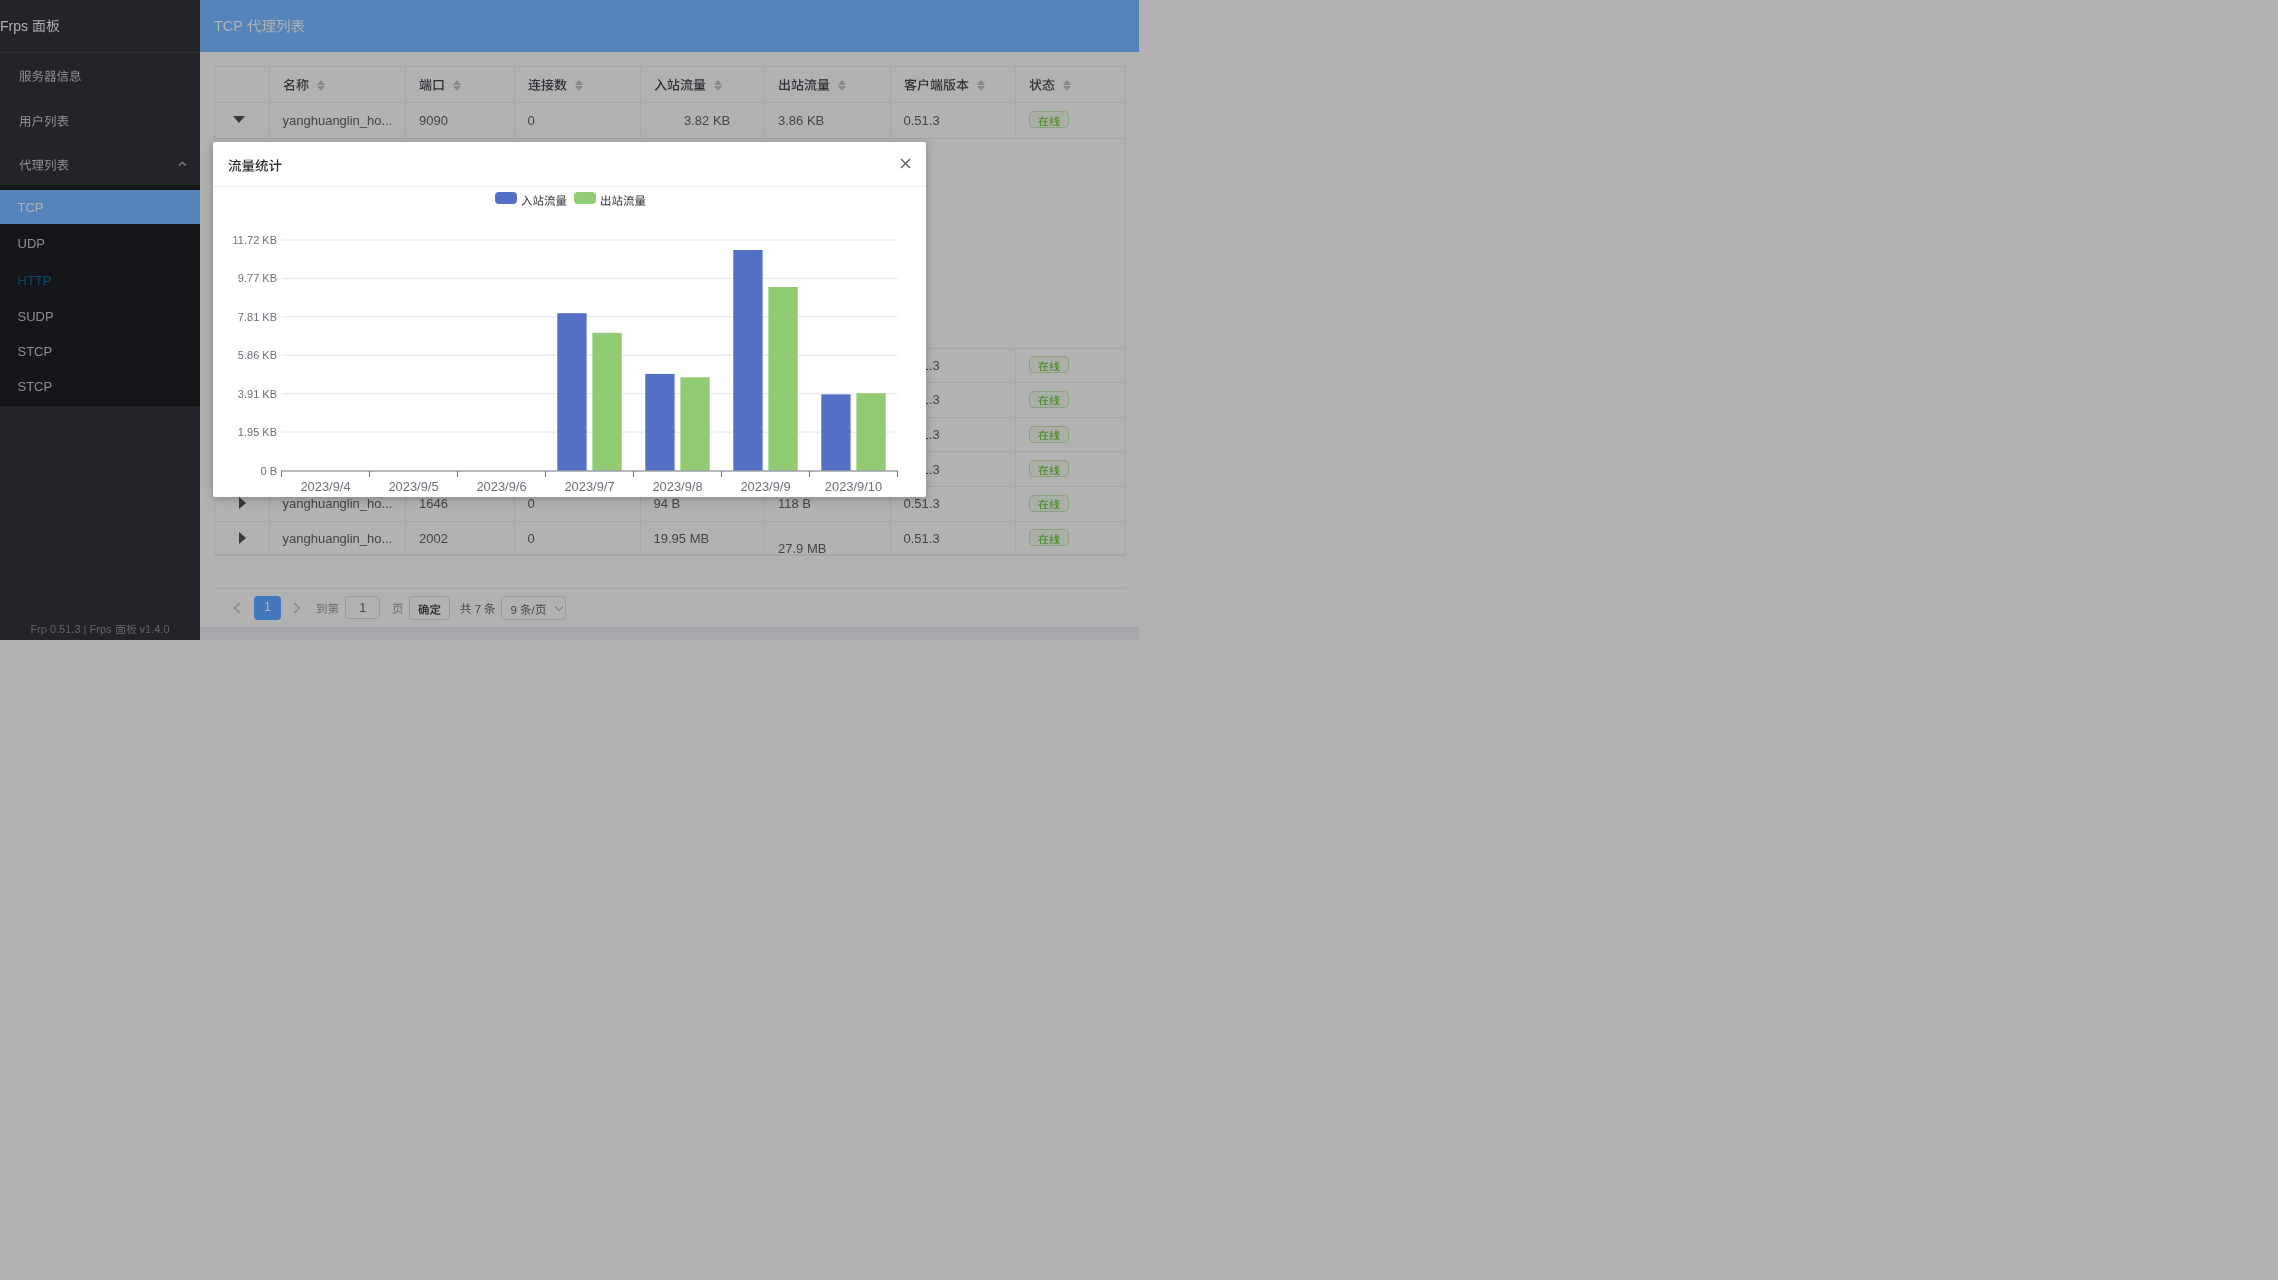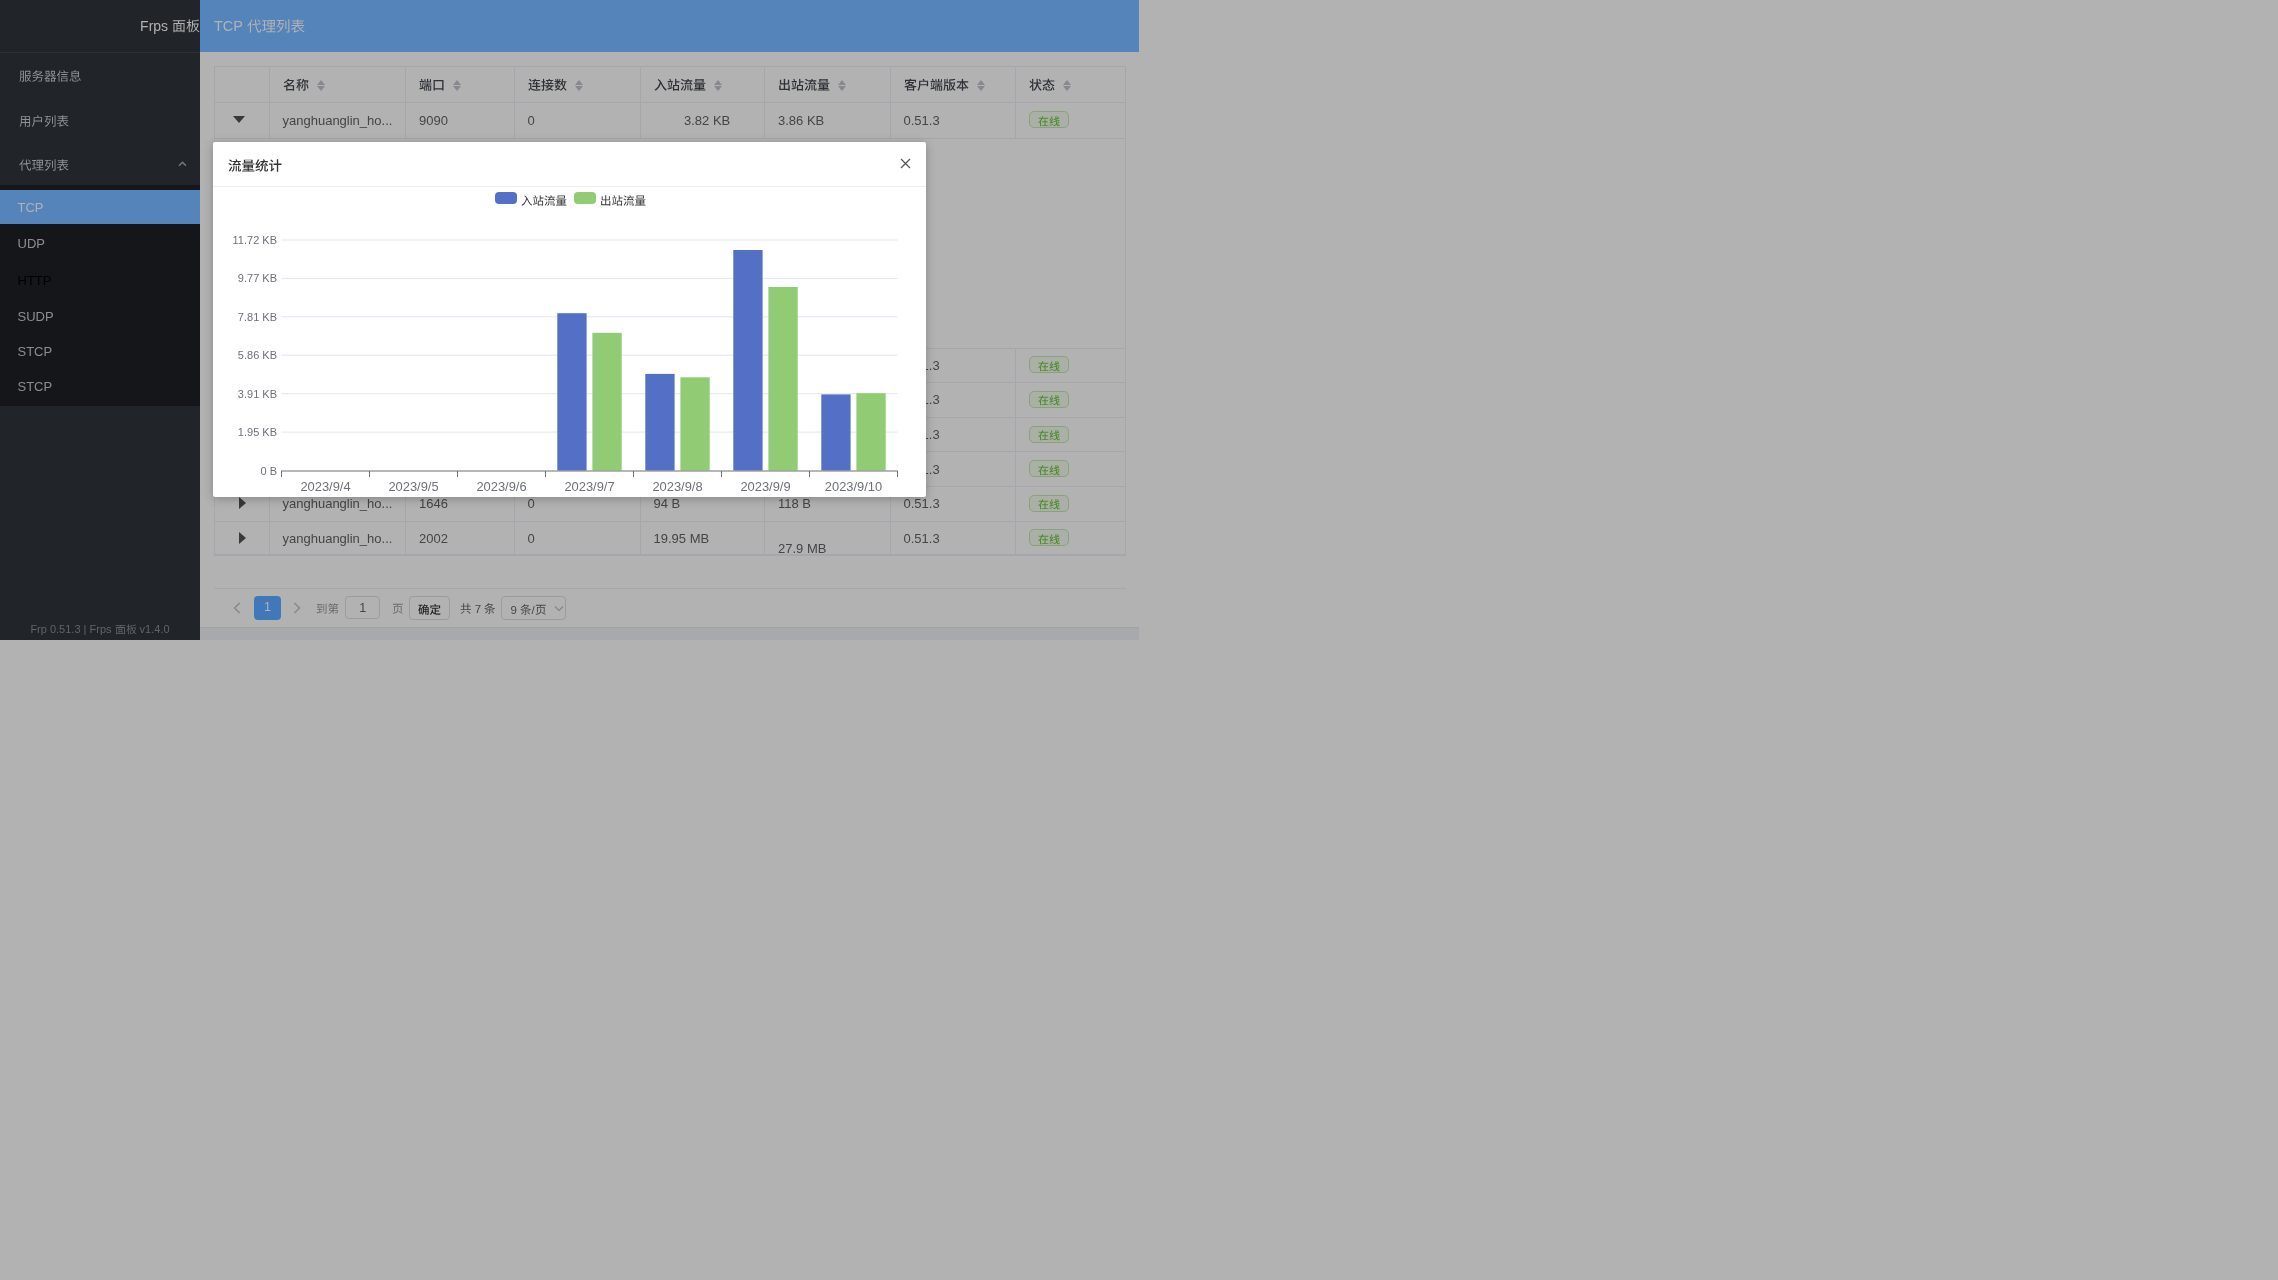--- a/index.html
+++ b/index.html
@@ -5,21 +5,21 @@
 body{position:relative;background:rgb(178,178,178)}
 .abs{position:absolute}
 .mainbg{position:absolute;left:200px;top:0;width:939px;height:640px;background:rgb(178,178,178)}
 .topbar{position:absolute;left:200px;top:0;width:939px;height:52px;background:rgb(84,132,186)}
 .htitle{position:absolute;left:214px;top:0;height:52px;line-height:52px}
 .lat3{color:rgb(178,178,178);font-size:14.5px}
 .side{position:absolute;left:0;top:0;width:200px;height:640px;background:rgb(33,36,41)}
 .subblk{position:absolute;left:0;top:185.2px;width:200px;height:220.8px;background:rgb(20,22,26)}
 .tcpsel{position:absolute;left:0;top:190px;width:200px;height:34px;background:rgb(84,132,186)}
 .brandline{position:absolute;left:0;top:51.8px;width:200px;height:1px;background:rgb(43,47,54)}
-.brand{position:absolute;left:0;top:0;width:200px;height:52px;line-height:52px;text-align:right}
+.brand{position:absolute;left:0;top:0;width:200px;height:52px;line-height:52px;text-align:left}
 .lat2{color:rgb(178,178,178);font-size:14px}
 .mi{position:absolute;left:19px}
 .smi{position:absolute;left:17.5px;font-size:13px;transform:translateY(-50%)}
 .sfoot{position:absolute;left:0;top:629px;width:200px;text-align:center;font-size:11px;color:rgb(97,100,105);transform:translateY(-50%)}
 .tbl{position:absolute;border:1px solid rgb(165,167,172)}
 .hline{position:absolute;height:1px;background:rgb(165,167,172)}
 .vline{position:absolute;width:1px;background:rgb(165,167,172)}
 .ct{position:absolute;font-size:13px;color:rgb(67,69,71);white-space:nowrap;transform:translateY(-50%)}
 .ct2{position:absolute;white-space:nowrap;transform:translateY(-50%)}
 .arr{position:absolute;width:0;height:0}
@@ -131,21 +131,21 @@
         <use href="#r7406" x="1"></use>
         <use href="#r5217" x="2"></use>
         <use href="#r8868" x="3"></use>
       </g>
     </svg></div>
 <svg class="abs" style="left:178px;top:159.8px" width="9" height="8" viewBox="0 0 9 8">
     <path d="M1 5.8 L4.5 2.2 L8 5.8" stroke="rgb(118,121,127)" stroke-width="1.4" fill="none"></path>
   </svg>
 <div class="smi" style="top:207px;color:rgb(178,178,178)">TCP</div>
 <div class="smi" style="top:242.5px;color:rgb(138,141,147)">UDP</div>
-<div class="smi" style="top:279.5px;color:#000000">HTTP</div>
+<div class="smi" style="top:279.5px;color:#0c4a6e">HTTP</div>
 <div class="smi" style="top:315.5px;color:rgb(138,141,147)">SUDP</div>
 <div class="smi" style="top:350.5px;color:rgb(138,141,147)">STCP</div>
 <div class="smi" style="top:385.5px;color:rgb(138,141,147)">STCP</div>
 <div class="sfoot"><span>Frp 0.51.3 | Frps </span><svg width="22" height="11" style="vertical-align:-1.5px;">
       <g fill="rgb(97,100,105)" transform="translate(0,9.46) scale(11)">
         <use href="#r9762" x="0"></use>
         <use href="#r677f" x="1"></use>
       </g>
     </svg><span> v1.4.0</span></div>
 <div class="tbl" style="left:214.1px;top:66px;width:911.65px;height:489.10px"></div>

